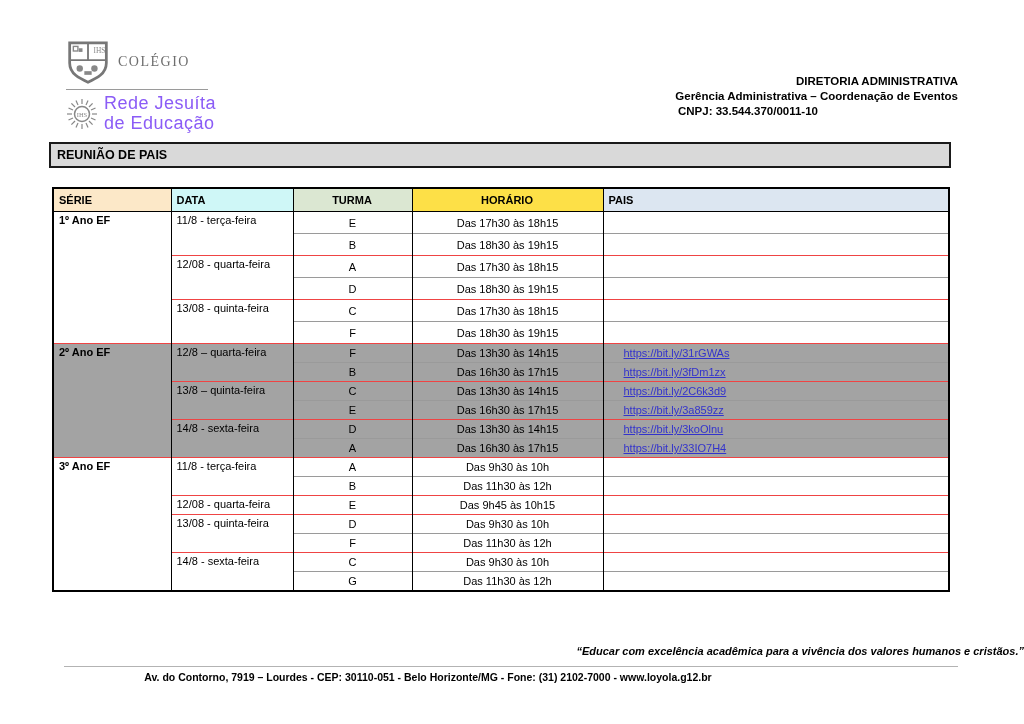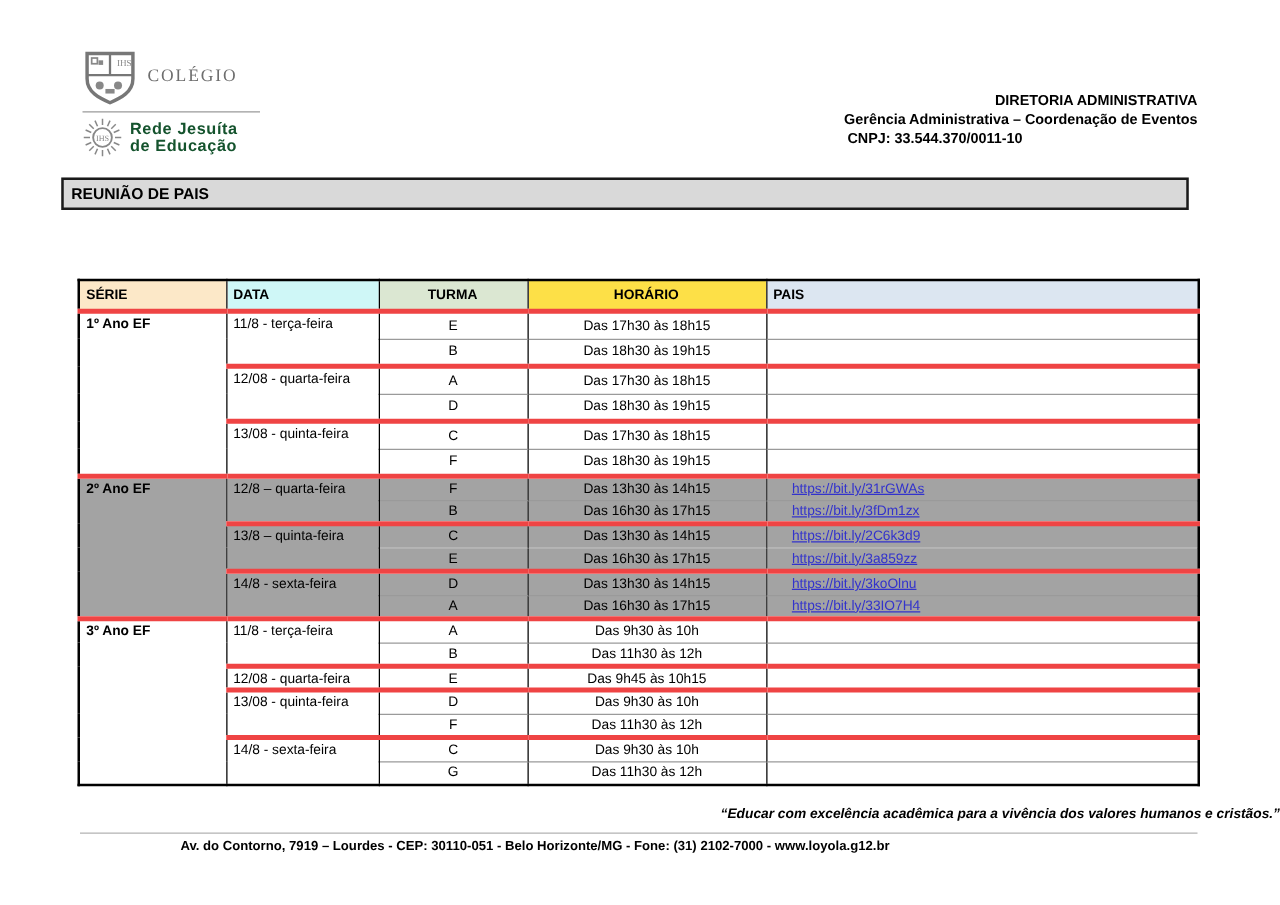--- a/index.html
+++ b/index.html
@@ -9,53 +9,53 @@
   
   .logo-block{position:absolute;left:66px;top:40px;width:200px;}
   .logo-top{display:flex;align-items:center;gap:8px;}
   .shield{width:44px;height:44px;}
   .college-name{color:#6e6e6e;font-family:"Liberation Serif", serif;line-height:1;}
   .college-line1{font-size:14px;letter-spacing:1.5px;}
   .college-line2{font-size:26px;letter-spacing:2px;margin-top:2px;}
   .logo-divider{border-top:1px solid #9a9a9a;margin:5px 0 4px 0;width:142px;}
   .logo-bottom{display:flex;align-items:center;gap:6px;}
   .sunicon{width:32px;height:32px;}
-  .network-name{color:#14532d;font-size:13px;line-height:1.1;letter-spacing:0.5px;font-weight:bold;}
+  .network-name{color:#8b5cf6;font-size:18px;line-height:1.1;letter-spacing:0.5px;}
 
   
   .admin-block{position:absolute;right:66px;top:74px;text-align:right;
                font-weight:bold;font-size:11.5px;line-height:15px;}
   .admin-block .cnpj{padding-right:140px;}
 
   
   .title-bar{position:absolute;left:49px;top:142px;width:892px;height:22px;
              background:#d9d9d9;border:2px solid #1a1a1a;
              font-size:12.5px;font-weight:bold;display:flex;align-items:center;
              padding-left:6px;}
 
   
-  .tbl-wrap{position:absolute;left:62px;top:187px;margin-top:36px;}
+  .tbl-wrap{position:absolute;left:52px;top:187px;}
   table{border-collapse:collapse;table-layout:fixed;width:896px;border:2px solid #000;}
   th,td{border-left:1px solid #000;border-right:1px solid #000;
         font-size:11px;overflow:hidden;white-space:nowrap;}
   thead th{border:1px solid #000;height:20px;font-weight:bold;text-align:left;
            padding-left:5px;}
   thead th.c{text-align:center;padding-left:0;}
   th.h-serie{background:#FCE8C8;}
   th.h-data{background:#CFF7F7;}
   th.h-turma{background:#DBE7D2;}
   th.h-horario{background:#fde047;}
   th.h-link{background:#DCE6F1;}
 
   tr.s1{height:22px;}
   tr.s2{height:19px;}
   tr.s3{height:19px;}
   tr.s2 td{background:#a3a3a3;}
 
-  tr.gs td{border-top:4px solid #ef4444;}
+  tr.gs td{border-top:1px solid #ef4444;}
   tr.sub td{border-top:1px solid #9a9a9a;}
 
   td.serie{vertical-align:top;font-weight:bold;text-align:left;padding:2px 0 0 5px;}
   td.date{vertical-align:top;text-align:left;padding:2px 0 0 5px;}
   td.turma{text-align:center;vertical-align:middle;}
   td.hor{text-align:center;vertical-align:middle;}
   td.link{text-align:left;vertical-align:middle;padding-left:20px;}
   a.lnk{color:#3333CC;text-decoration:underline;cursor:pointer;}
 
   

